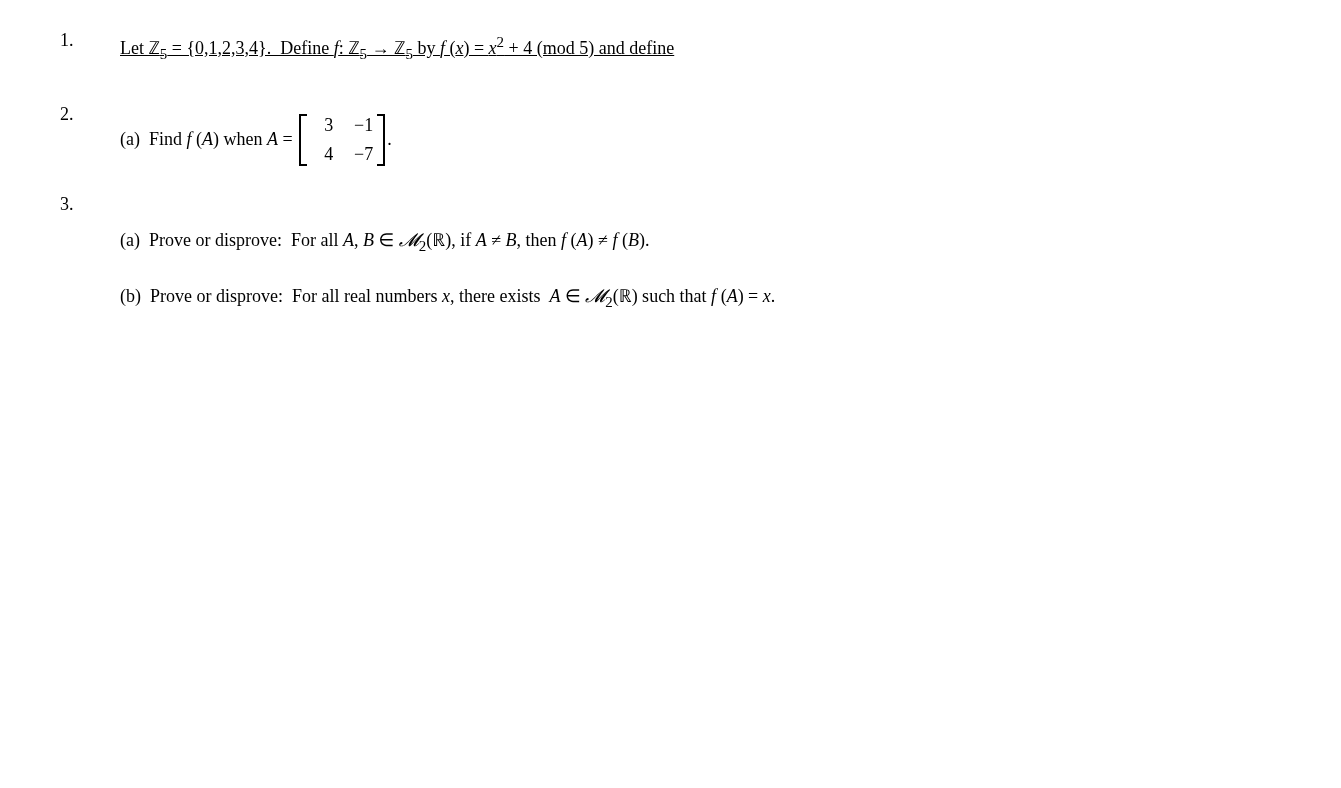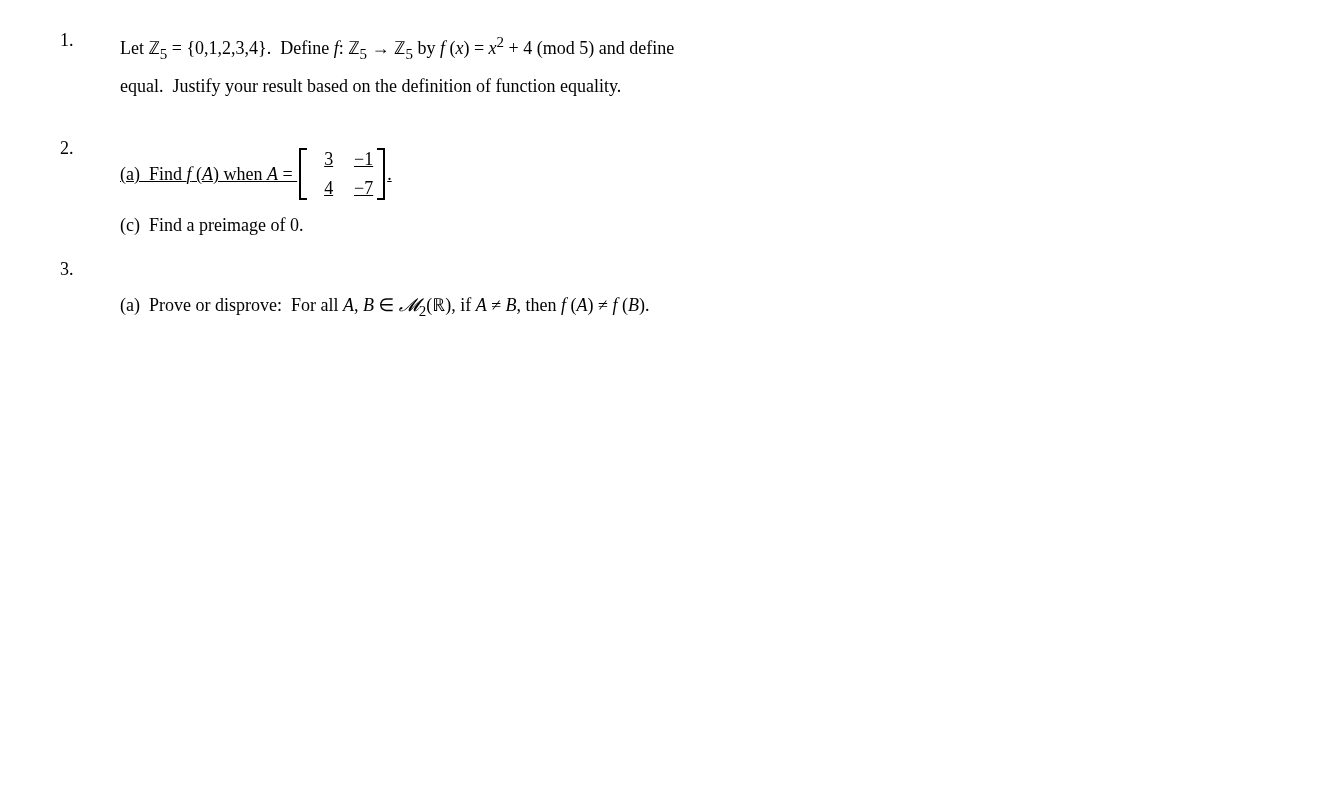--- a/index.html
+++ b/index.html
@@ -30,34 +30,34 @@
       padding-top: 0px;
     }
 
     .problem-content {
       flex: 1;
       line-height: 1.6;
     }
 
     .problem-content p {
       margin-bottom: 6px;
+      text-decoration: underline;
     }
 
     .sub-part {
       margin-top: 4px;
       margin-left: 0px;
       line-height: 1.7;
     }
 
     .matrix-line {
       display: flex;
       align-items: center;
       margin: 8px 0 8px 0;
       line-height: 1.7;
-      text-decoration: underline;
     }
 
     .matrix-row {
       display: flex;
       gap: 18px;
       font-size: 18px;
       line-height: 1.5;
     }
 
     .matrix-cell {
@@ -100,23 +100,20 @@
   </style>
 </head>
 <body>
 
 <div class="problem">
   <div class="problem-number">1.</div>
   <div class="problem-content">
     <p>
       Let ℤ<sub>5</sub> = {0,1,2,3,4}.&nbsp; Define <em>f</em>: ℤ<sub>5</sub> → ℤ<sub>5</sub> by <em>f</em> (<em>x</em>) = <em>x</em><sup>2</sup> + 4 (mod 5) and define
     </p>
-    <p>
-      equal.&nbsp; Justify your result based on the definition of function equality.
-    </p>
   </div>
 </div>
 
 <div class="problem" style="margin-bottom: 8px;">
   <div class="problem-number">2.</div>
   <div class="problem-content">
 
     <div class="sub-part matrix-line">
       <span>(a)&nbsp;&nbsp;Find <em>f</em> (<em>A</em>) when <em>A</em> =&nbsp;</span>
       <span class="bracket-container">
@@ -130,33 +127,35 @@
             <span class="matrix-cell">4</span>
             <span class="matrix-cell">−7</span>
           </span>
         </span>
         <span class="right-bracket"></span>
       </span>
       <span>.</span>
     </div>
 
 
-    <div class="sub-part">
-      <span>(c)&nbsp;&nbsp;Find a preimage of 0.</span>
-    </div>
   </div>
 </div>
 
 <div class="problem" style="margin-top: 18px; margin-bottom: 8px;">
   <div class="problem-number">3.</div>
   <div class="problem-content">
   </div>
 </div>
 
 <div style="margin-left: 60px; margin-top: 10px;">
 
   <div class="sub-part" style="margin-bottom: 22px;">
     <p>
       (a)&nbsp;&nbsp;Prove or disprove:&nbsp; For all <em>A</em>, <em>B</em> ∈ <em>𝓜</em><sub>2</sub>(ℝ), if <em>A</em> ≠ <em>B</em>, then <em>f</em> (<em>A</em>) ≠ <em>f</em> (<em>B</em>).
     </p>
   </div>
 
+  <div class="sub-part">
+    <p>
+      (b)&nbsp;&nbsp;Prove or disprove:&nbsp; For all real numbers <em>x</em>, there exists &nbsp;<em>A</em> ∈ <em>𝓜</em><sub>2</sub>(ℝ) such that <em>f</em> (<em>A</em>) = <em>x</em>.
+    </p>
+  </div>
 </div>
 
 </body></html>

